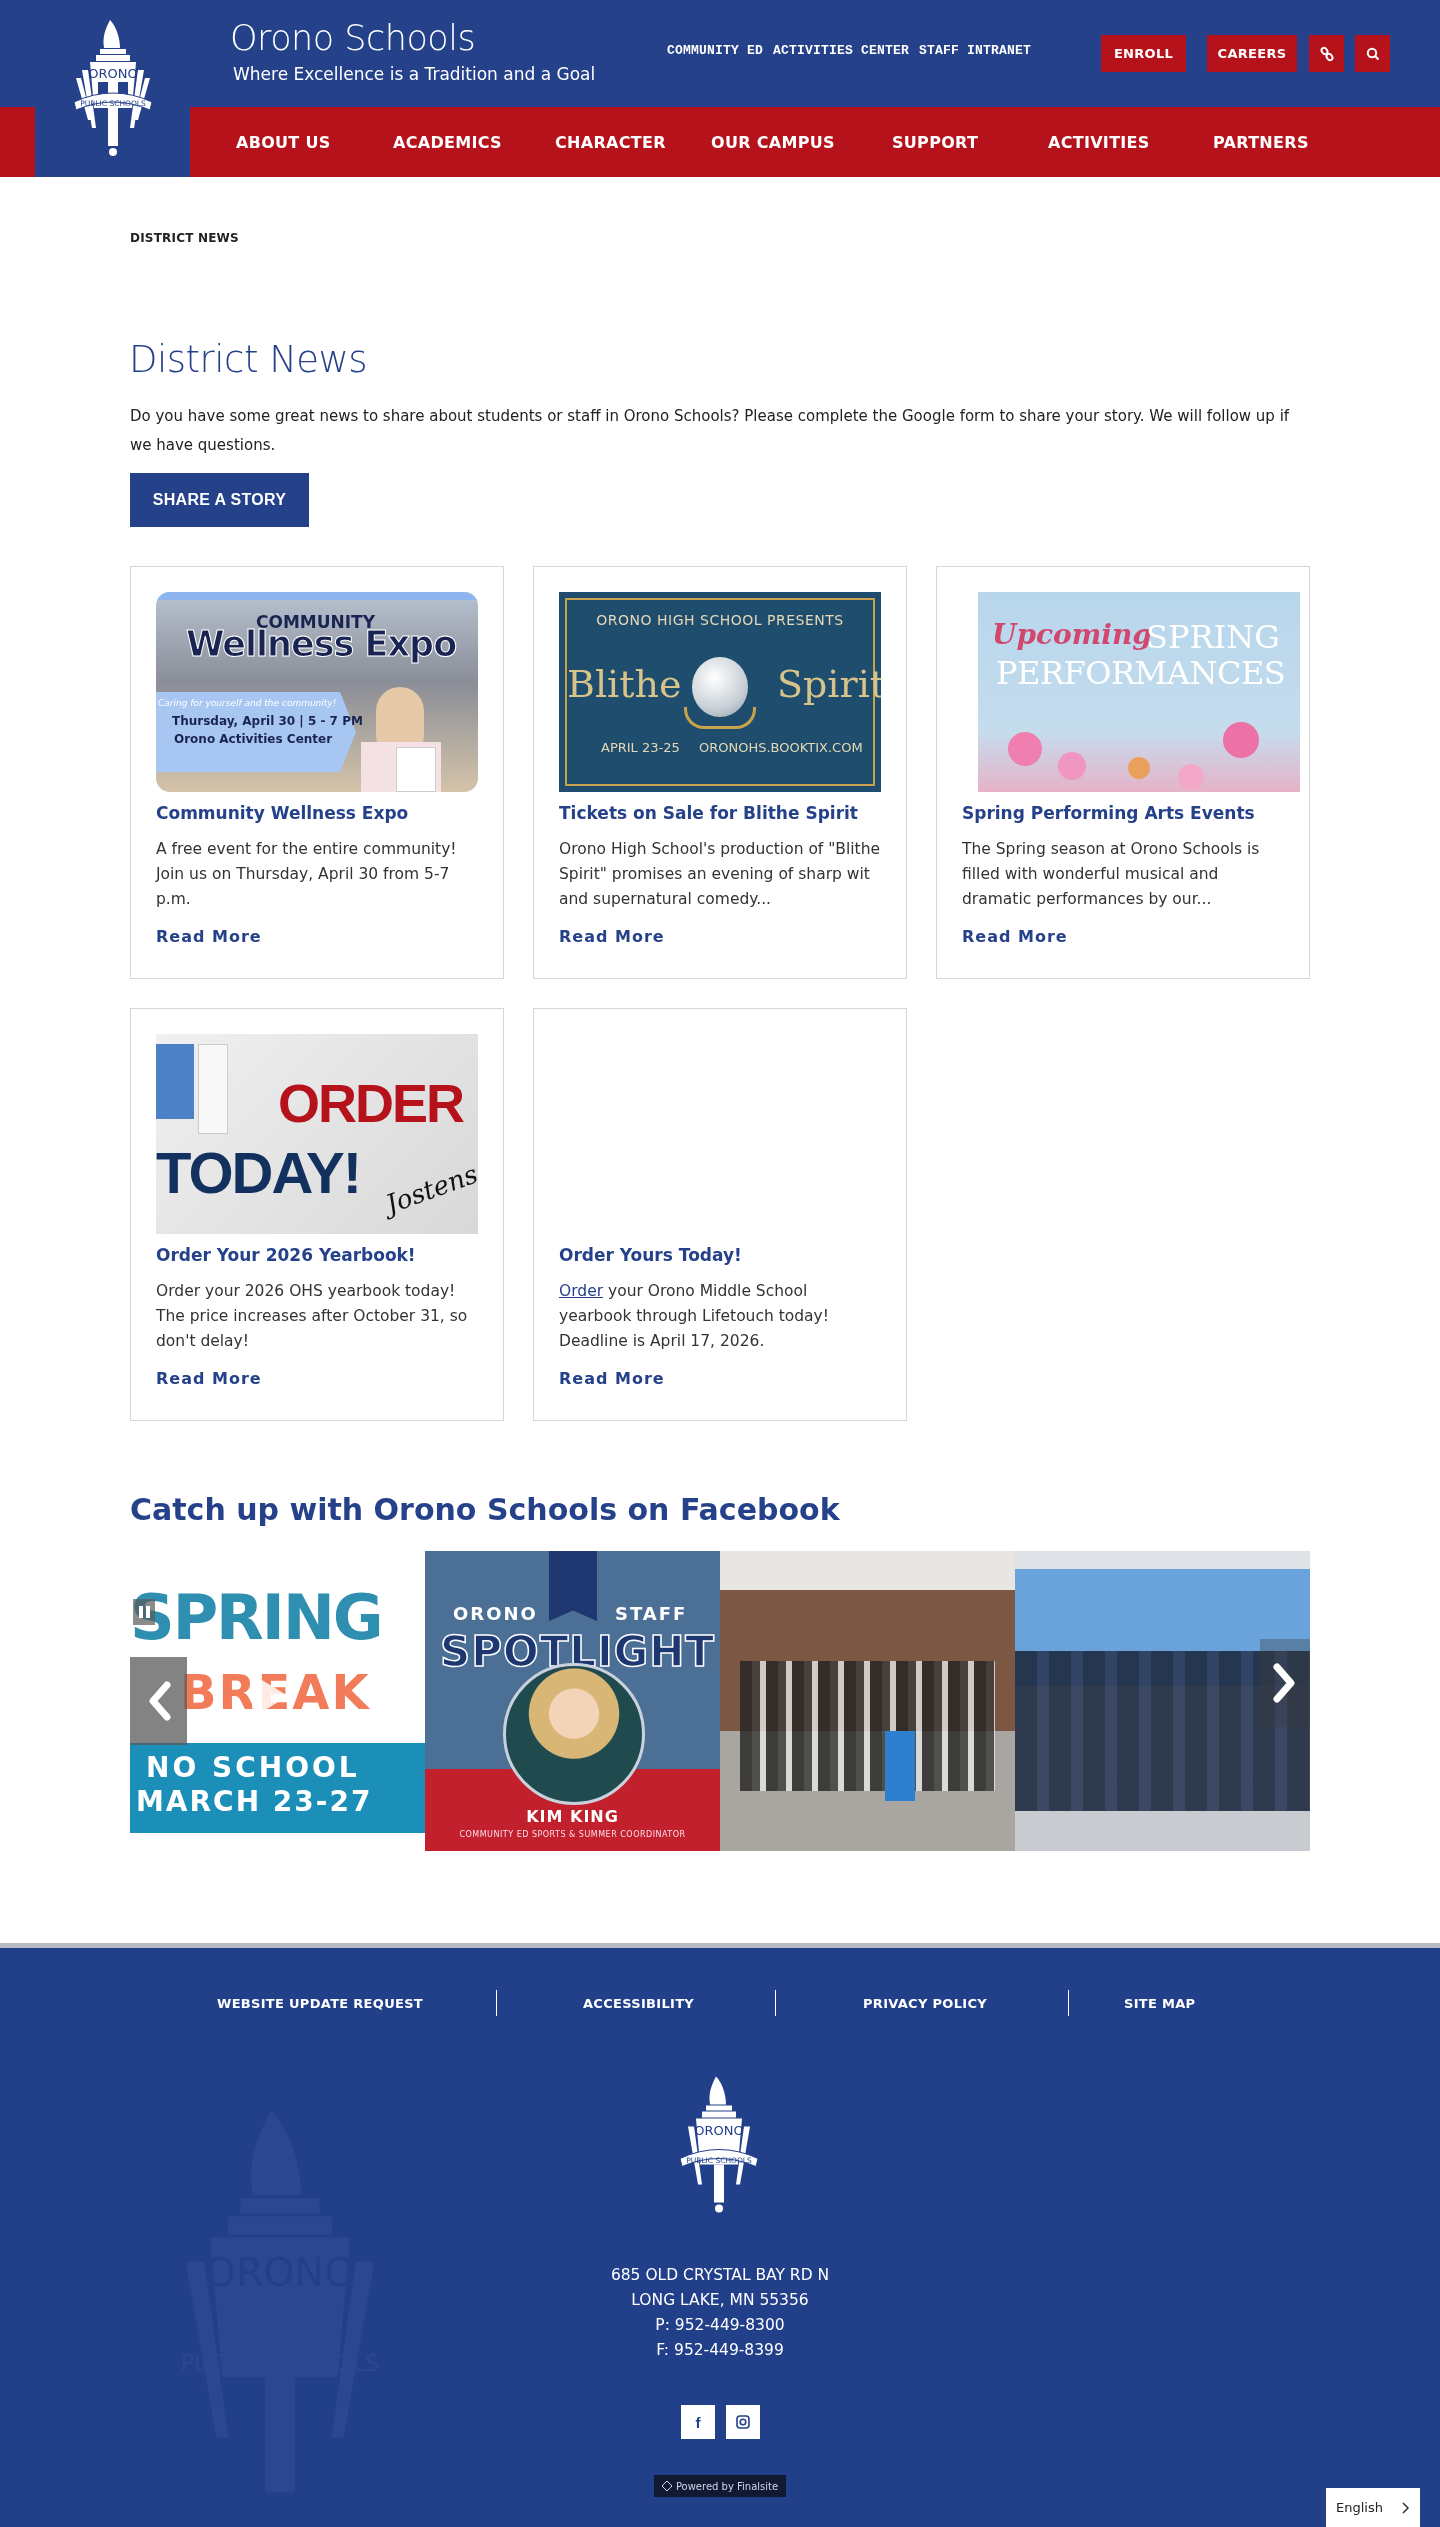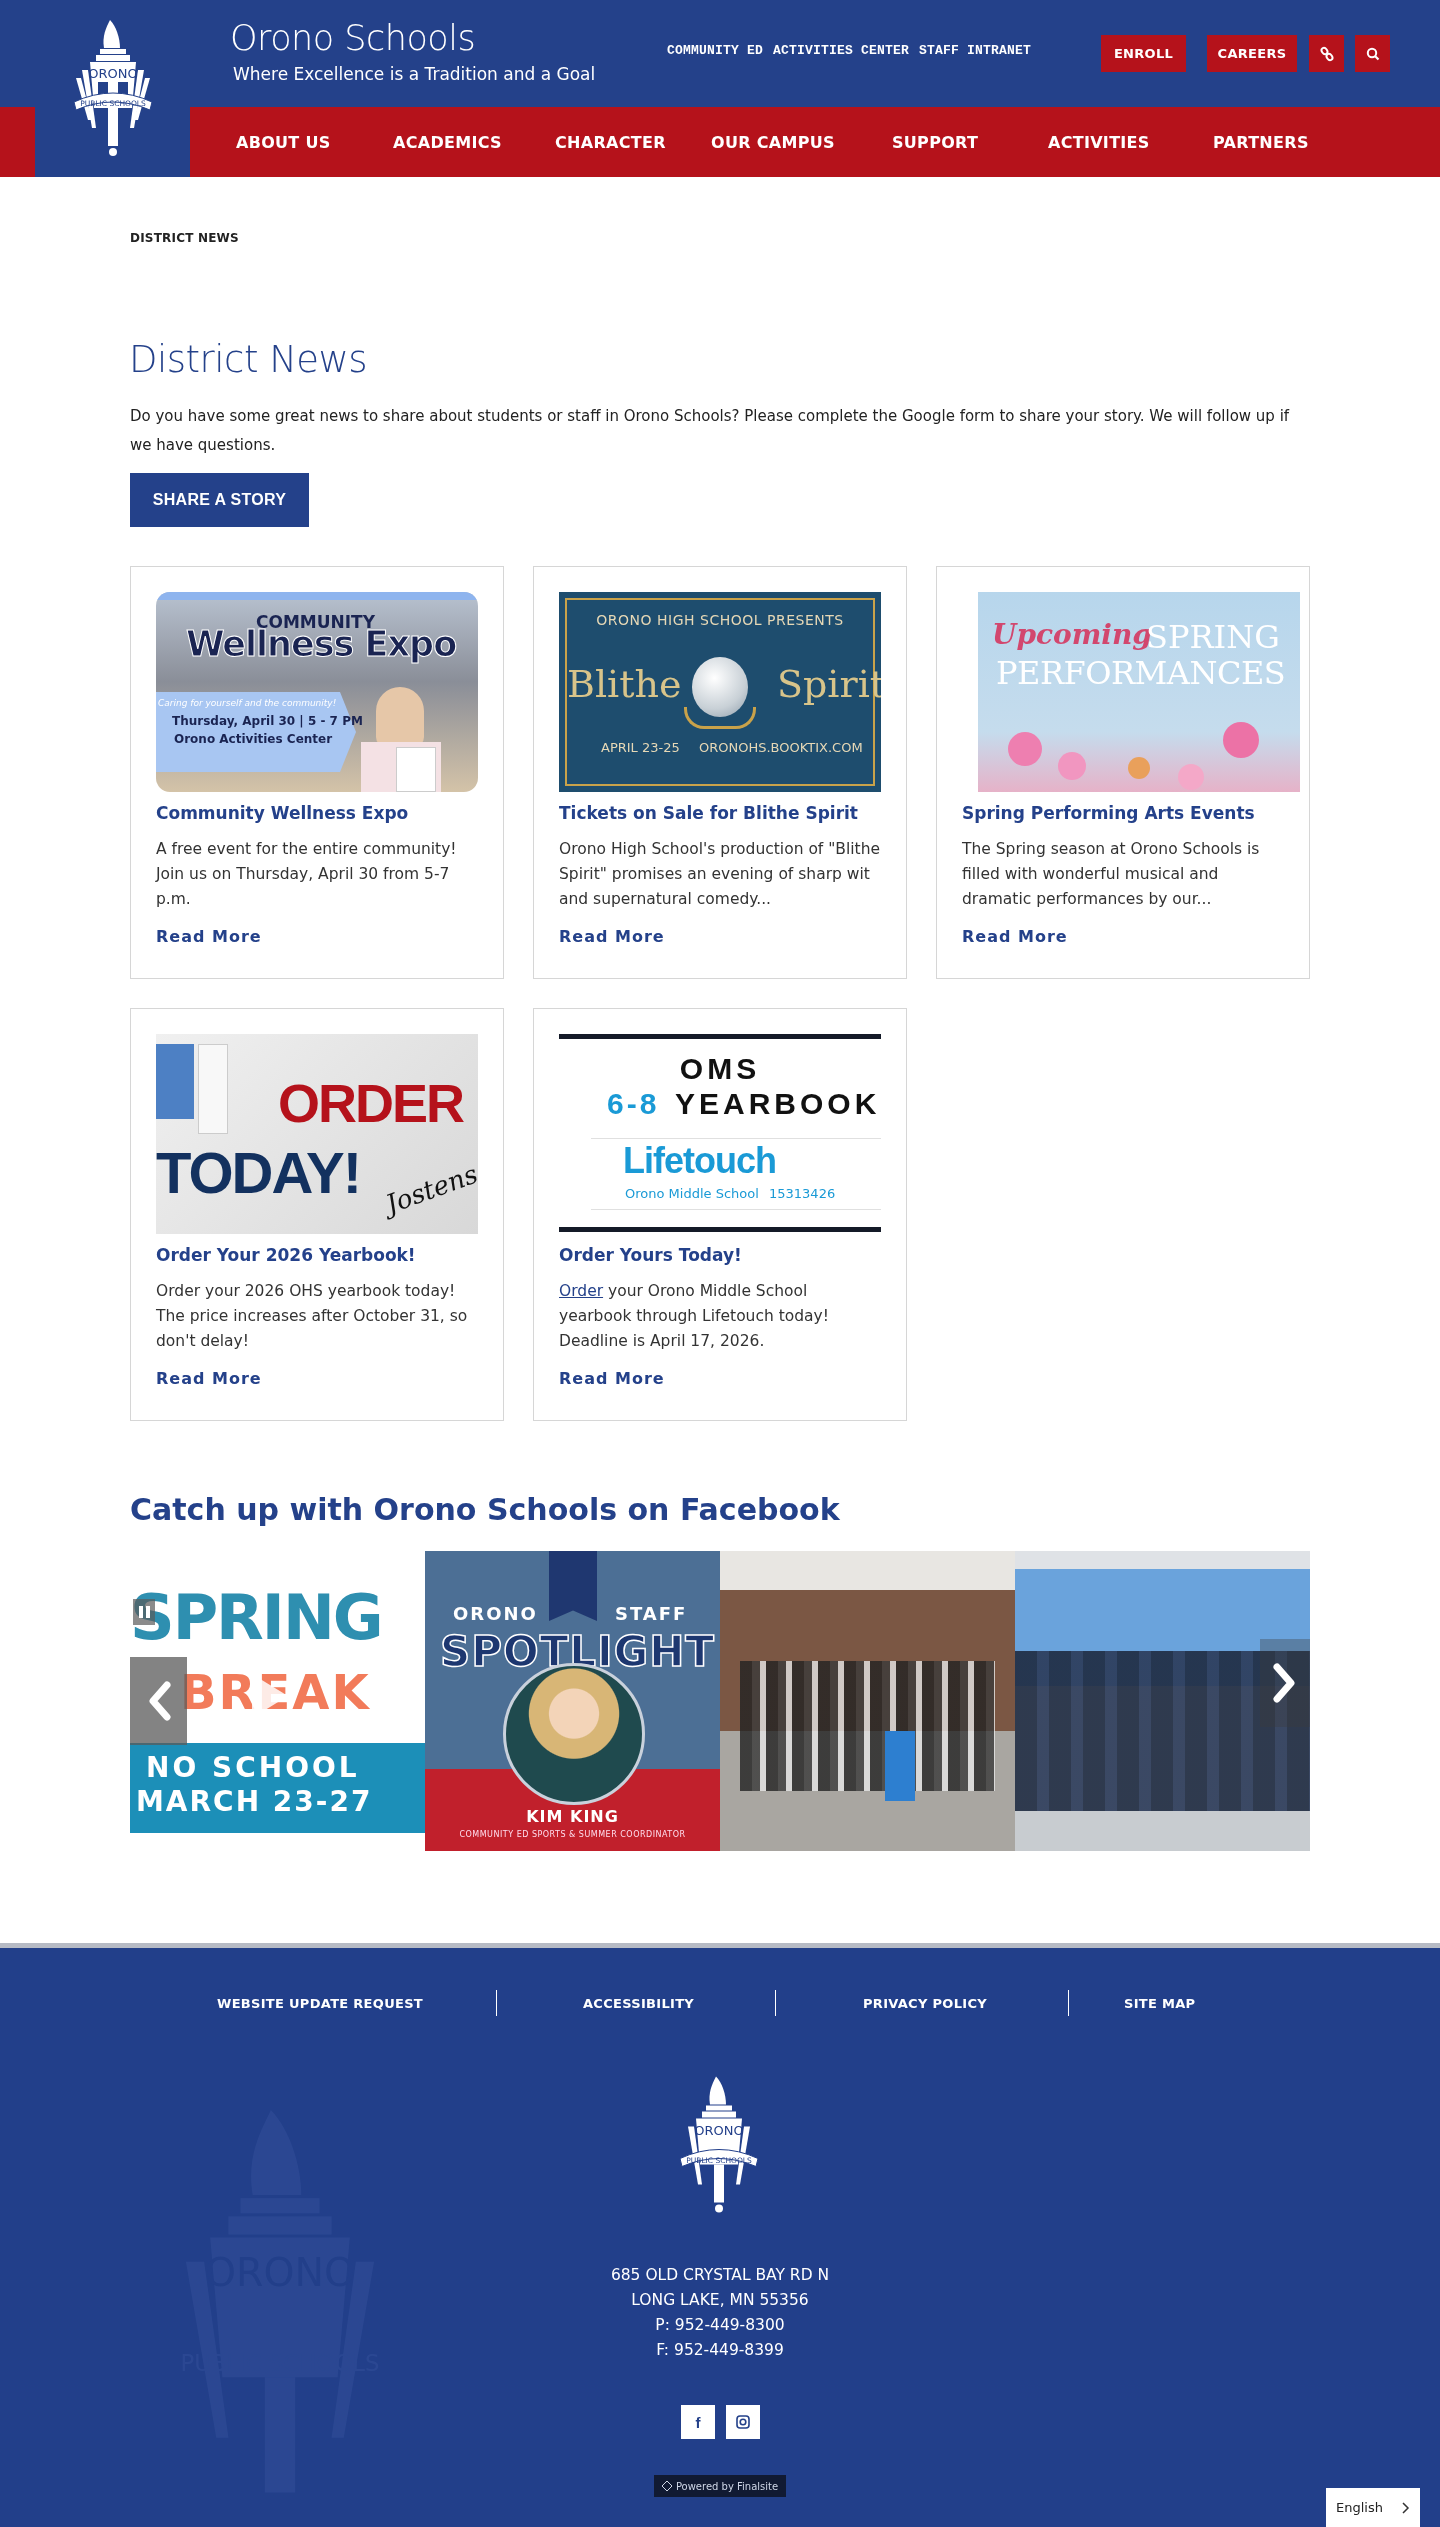--- a/index.html
+++ b/index.html
@@ -178,32 +178,20 @@
     <div style="position:absolute;left:122px;top:38px;font-size:54px;font-weight:bold;color:#b5121b;letter-spacing:-2px;font-family:'Liberation Sans',sans-serif;">ORDER</div>
     <div style="position:absolute;left:0;top:105px;font-size:58px;font-weight:bold;color:#13315f;letter-spacing:-2px;font-family:'Liberation Sans',sans-serif;">TODAY!</div>
     <div style="position:absolute;left:228px;top:140px;font-size:26px;color:#111;font-style:italic;font-family:'DejaVu Serif',serif;transform:rotate(-20deg);">Jostens</div>
   </div>
   <div class="card-title">Order Your 2026 Yearbook!</div>
   <div class="card-desc">Order your 2026 OHS yearbook today! The price increases after October 31, so don't delay!</div>
   <div class="card-more">Read More</div>
 </div>
 
 <div class="card" style="left:533px;top:1008px;">
-  <div class="card-img img-oms">
-    <div style="position:absolute;left:0;top:0;width:322px;height:5px;background:#141a28;"></div>
-    <div style="position:absolute;left:0;top:18px;width:322px;text-align:center;font-size:30px;font-weight:bold;color:#111;letter-spacing:4px;font-family:'Liberation Sans',sans-serif;">OMS</div>
-    <div style="position:absolute;left:48px;top:53px;font-size:30px;font-weight:bold;color:#1a9ad6;letter-spacing:3px;font-family:'Liberation Sans',sans-serif;">6-8</div>
-    <div style="position:absolute;left:116px;top:53px;font-size:30px;font-weight:bold;color:#111;letter-spacing:4px;font-family:'Liberation Sans',sans-serif;">YEARBOOK</div>
-    <div style="position:absolute;left:32px;top:104px;width:290px;height:1px;background:#e0e0e0;"></div>
-    <div style="position:absolute;left:64px;top:106px;font-size:36px;font-weight:bold;color:#1a9ad6;letter-spacing:-1px;font-family:'Liberation Sans',sans-serif;">Lifetouch</div>
-    <div style="position:absolute;left:66px;top:152px;font-size:13px;color:#1a9ad6;">Orono Middle School</div>
-    <div style="position:absolute;left:210px;top:152px;font-size:13px;color:#1a9ad6;">15313426</div>
-    <div style="position:absolute;left:32px;top:175px;width:290px;height:1px;background:#e0e0e0;"></div>
-    <div style="position:absolute;left:0;top:193px;width:322px;height:5px;background:#141a28;"></div>
-  </div>
   <div class="card-title">Order Yours Today!</div>
   <div class="card-desc"><a>Order</a><span> your Orono Middle School yearbook through Lifetouch today! Deadline is April 17, 2026.</span></div>
   <div class="card-more">Read More</div>
 </div>
 
 <h2 class="fb-title">Catch up with Orono Schools on Facebook</h2>
 <div class="fb-strip">
 
   <div class="fb-tile" style="left:0;top:20px;width:295px;height:262px;background:#fff;">
     <div style="position:absolute;left:0;top:10px;font-size:62px;font-weight:bold;color:#2e8fb0;letter-spacing:-2px;">SPRING</div>

